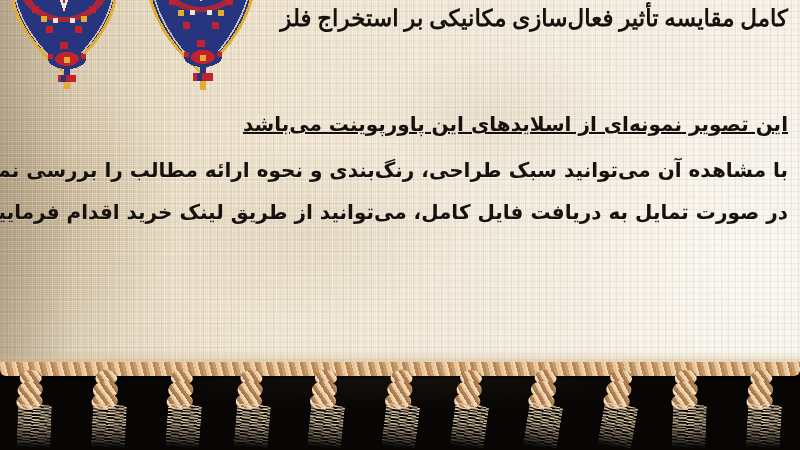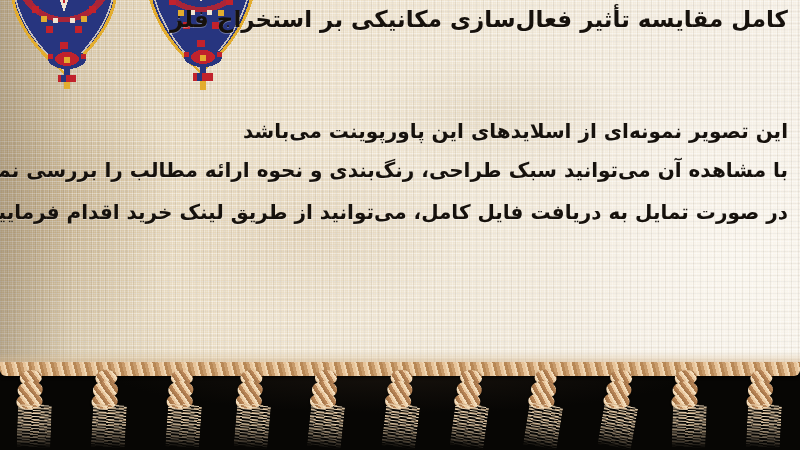--- a/index.html
+++ b/index.html
@@ -111,28 +111,28 @@
   .text-layer{position:absolute;left:0;top:0;width:800px;height:378px;}
   .line{
     position:absolute;right:12px;
     color:#16110c;
     white-space:nowrap;
     text-align:right;
     direction:rtl;
     text-shadow:0 1px 0 rgba(255,255,255,.30);
   }
   .title{
-    font-size:23px;font-weight:700;line-height:30px;letter-spacing:0px;
+    font-size:23px;font-weight:700;line-height:30px;letter-spacing:0px;font-family:Liberation Serif, serif;
   }
   #title1{top:4px;}
   #title2{top:34px;}
   .body{
     font-size:20px;font-weight:700;line-height:28px;
   }
-  #body1{top:117px;}
+  #body1{top:110px;text-decoration:underline;}
   #body2{top:156px;}
   #body3{top:198px;}
 </style>
 </head>
 <body>
 
 <div id="slide">
 
   <div class="canvas-sheet">
     <div class="weave"></div>

